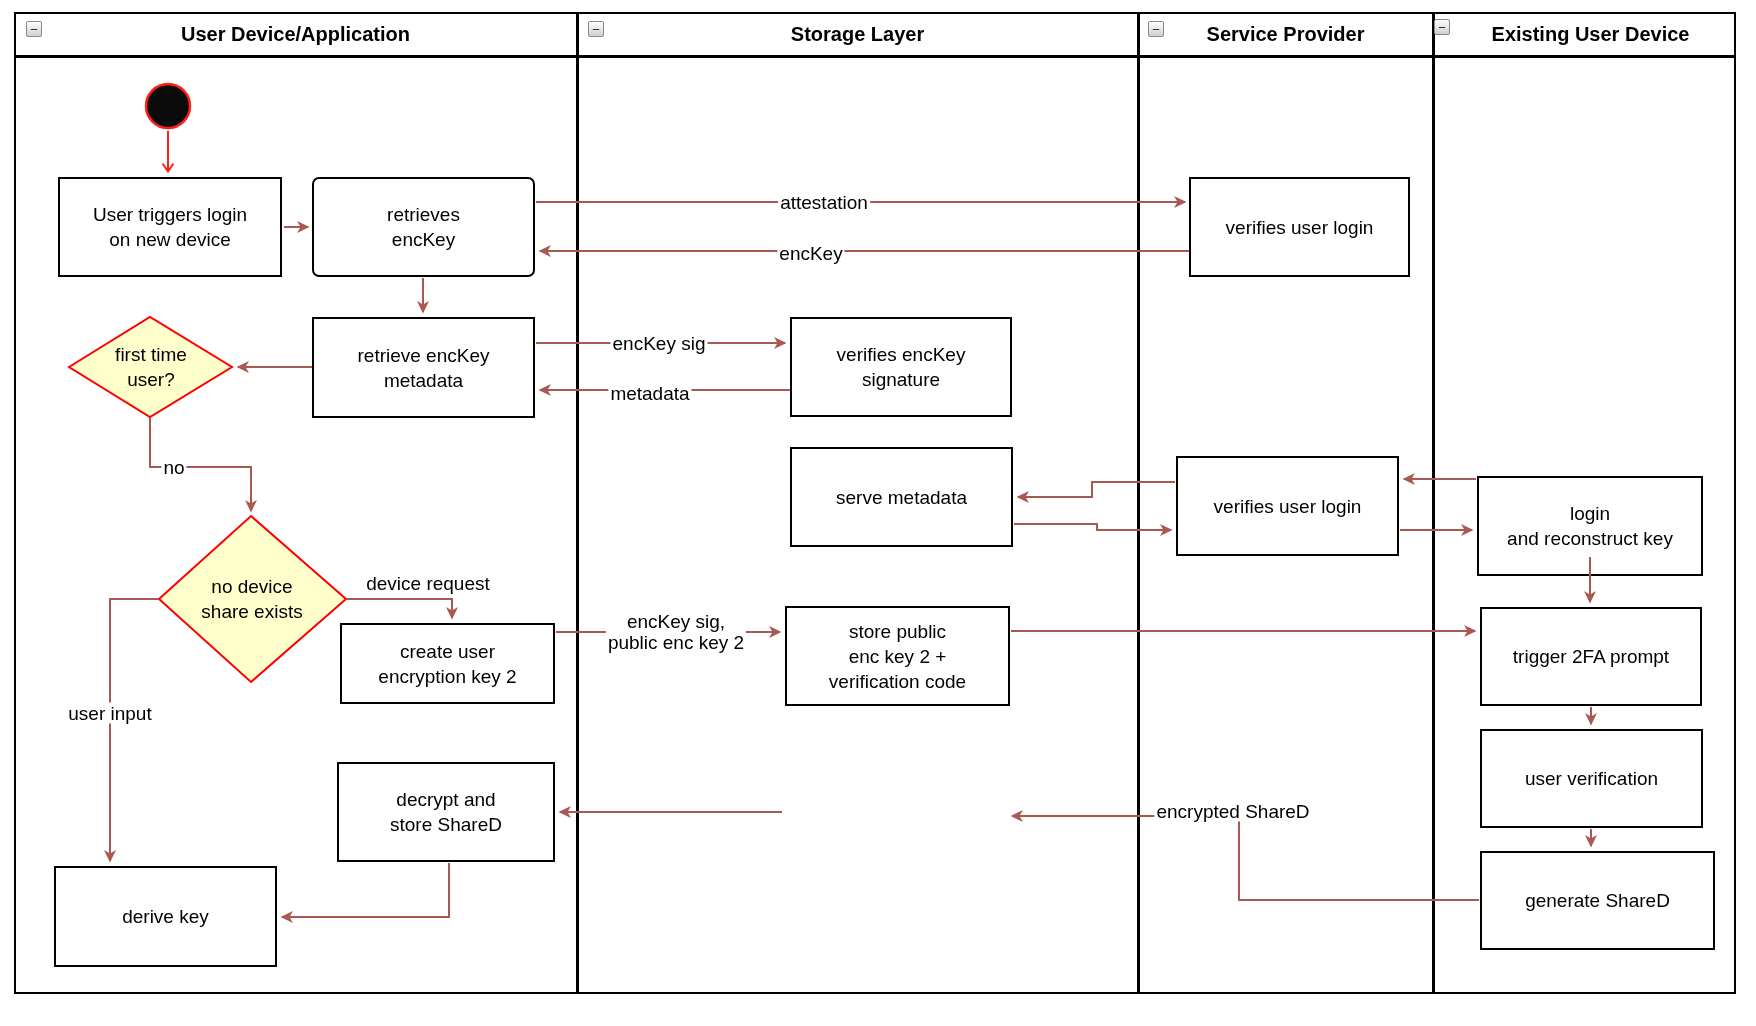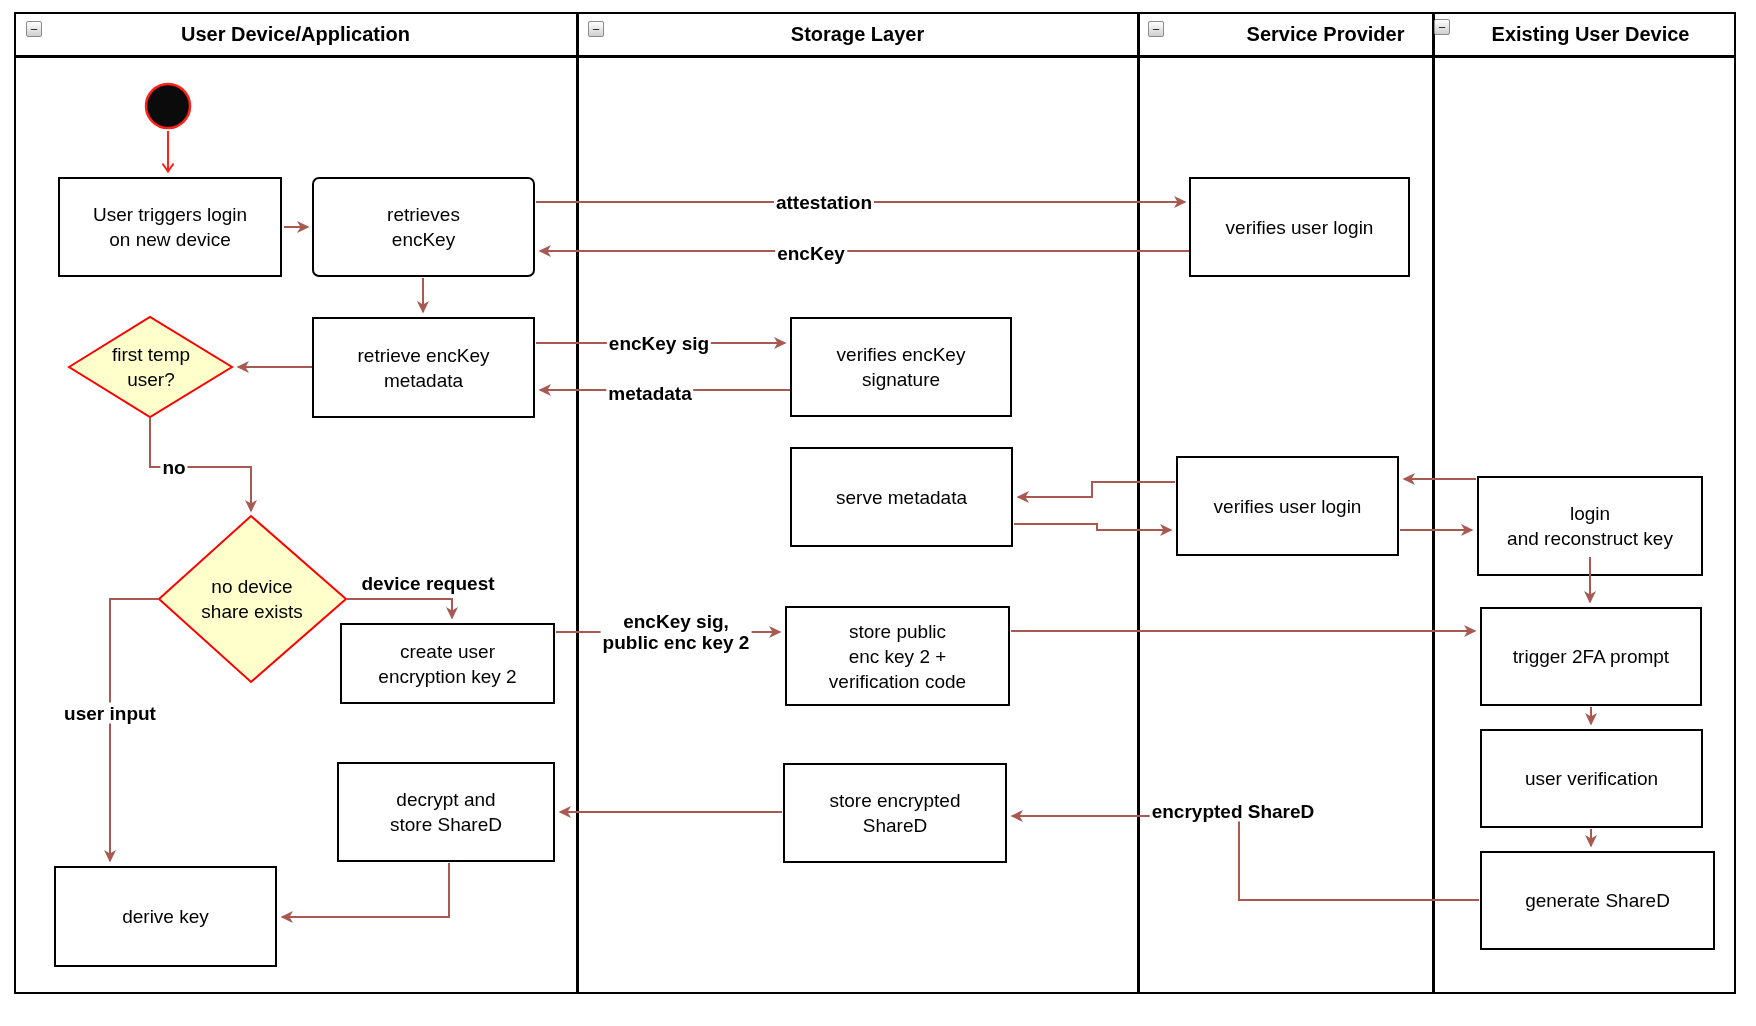--- a/index.html
+++ b/index.html
@@ -14,38 +14,38 @@
   .collapse{position:absolute;width:16px;height:16px;box-sizing:border-box;
             border:1px solid #8a8a8a;border-radius:2px;
             background:linear-gradient(#ffffff,#cfcfcf);
             display:flex;align-items:center;justify-content:center;
             font-size:13px;line-height:1;color:#222;}
   .node{position:absolute;box-sizing:border-box;border:2.5px solid #000;background:#fff;
         display:flex;flex-direction:column;align-items:center;justify-content:center;
         font-size:19px;line-height:25px;text-align:center;}
   .edges{position:absolute;left:0;top:0;width:1756px;height:1026px;pointer-events:none;}
   .elabel{position:absolute;transform:translate(-50%,-50%);background:#fff;
-          font-size:19px;line-height:21px;white-space:nowrap;text-align:center;padding:0 2px;font-weight:bold;}
+          font-size:19px;line-height:21px;white-space:nowrap;text-align:center;padding:0 2px;}
   .dlabel{position:absolute;transform:translate(-50%,-50%);font-size:19px;line-height:25px;
           text-align:center;white-space:nowrap;}
 </style>
 </head>
 <body>
 
 <div class="canvas">
 
   <div class="pool"></div>
   <div class="header-sep"></div>
   <div class="lane-div" style="left:576px;"></div>
   <div class="lane-div" style="left:1137px;"></div>
   <div class="lane-div" style="left:1432px;"></div>
 
   <div class="lane-title" style="left:14px;width:563px;">User Device/Application</div>
   <div class="lane-title" style="left:577px;width:561px;">Storage Layer</div>
-  <div class="lane-title" style="left:1138px;width:295px;padding-left:40px;">Service Provider</div>
+  <div class="lane-title" style="left:1138px;width:295px;">Service Provider</div>
   <div class="lane-title" style="left:1445px;width:291px;">Existing User Device</div>
 
   <div class="collapse" style="left:26px;top:21px;">
     <span>−</span>
     </div>
   <div class="collapse" style="left:588px;top:21px;">
     <span>−</span>
     </div>
   <div class="collapse" style="left:1148px;top:21px;">
     <span>−</span>
@@ -87,24 +87,20 @@
     <div>create user</div>
     <div>encryption key 2</div>
   </div>
   <div class="node" style="left:785px;top:606px;width:225px;height:100px;">
     <div>store public</div>
     <div>enc key 2 +</div>
     <div>verification code</div>
   </div>
   <div class="node" style="left:1480px;top:607px;width:222px;height:99px;">
     <div>trigger 2FA prompt</div>
-  </div>
-  <div class="node" style="left:783px;top:763px;width:224px;height:100px;">
-    <div>store encrypted</div>
-    <div>ShareD</div>
   </div>
   <div class="node" style="left:337px;top:762px;width:218px;height:100px;">
     <div>decrypt and</div>
     <div>store ShareD</div>
   </div>
   <div class="node" style="left:1480px;top:729px;width:223px;height:99px;">
     <div>user verification</div>
   </div>
   <div class="node" style="left:1480px;top:851px;width:235px;height:99px;">
     <div>generate ShareD</div>
@@ -149,21 +145,21 @@
       <path d="M1400,530 L1472,530" marker-end="url(#arr)"></path>
       <path d="M1175,482 L1092,482 L1092,497 L1018,497" marker-end="url(#arr)"></path>
       <path d="M1014,524 L1097,524 L1097,530 L1171,530" marker-end="url(#arr)"></path>
     </g>
 
     <polygon points="69,367 150,317 232,367 150,417" fill="#ffffcc" stroke="#ff0000" stroke-width="2"></polygon>
     <polygon points="159,599 251,516 346,599 251,682" fill="#ffffcc" stroke="#ff0000" stroke-width="2"></polygon>
   </svg>
 
   <div class="dlabel" style="left:151px;top:367px;">
-    <div>first temp</div>
+    <div>first time</div>
     <div>user?</div>
   </div>
   <div class="dlabel" style="left:252px;top:599px;">
     <div>no device</div>
     <div>share exists</div>
   </div>
 
   <div class="elabel" style="left:824px;top:202px;">attestation</div>
   <div class="elabel" style="left:811px;top:253px;">encKey</div>
   <div class="elabel" style="left:659px;top:343px;">encKey sig</div>

